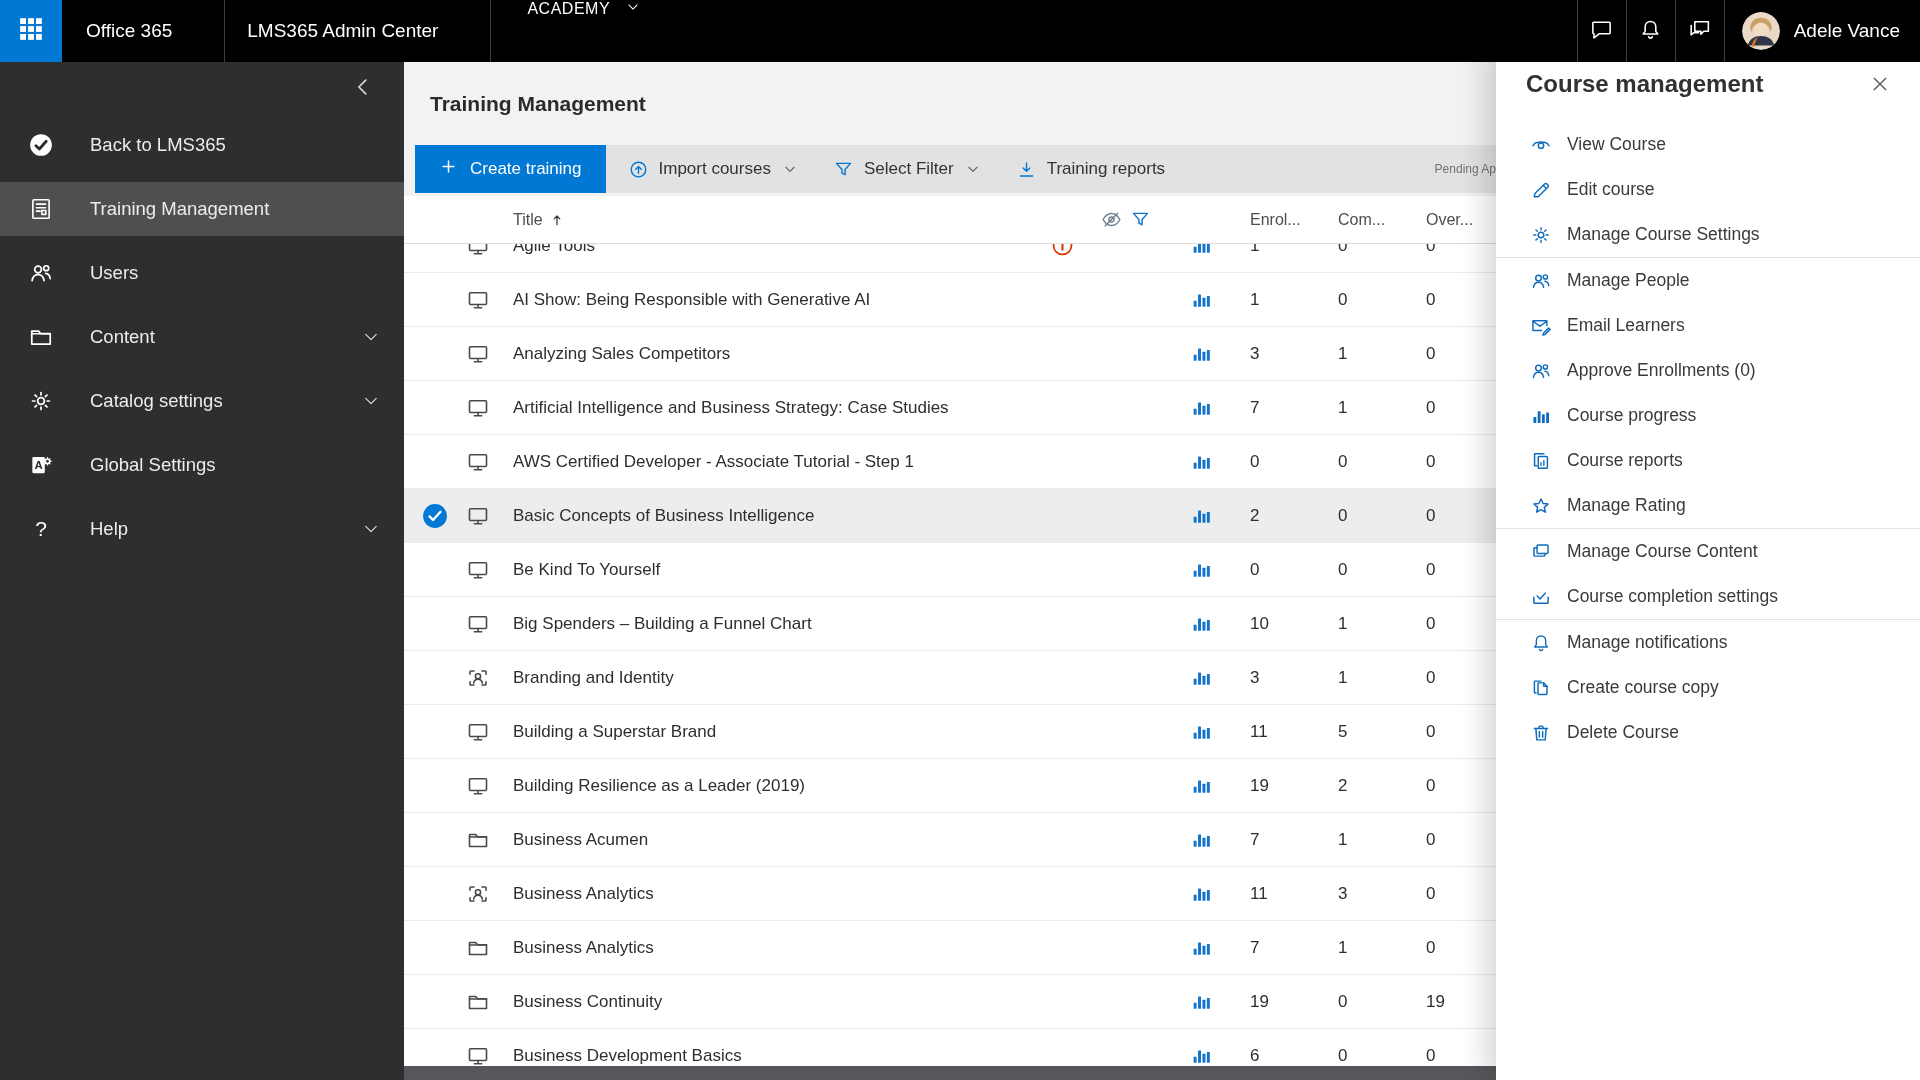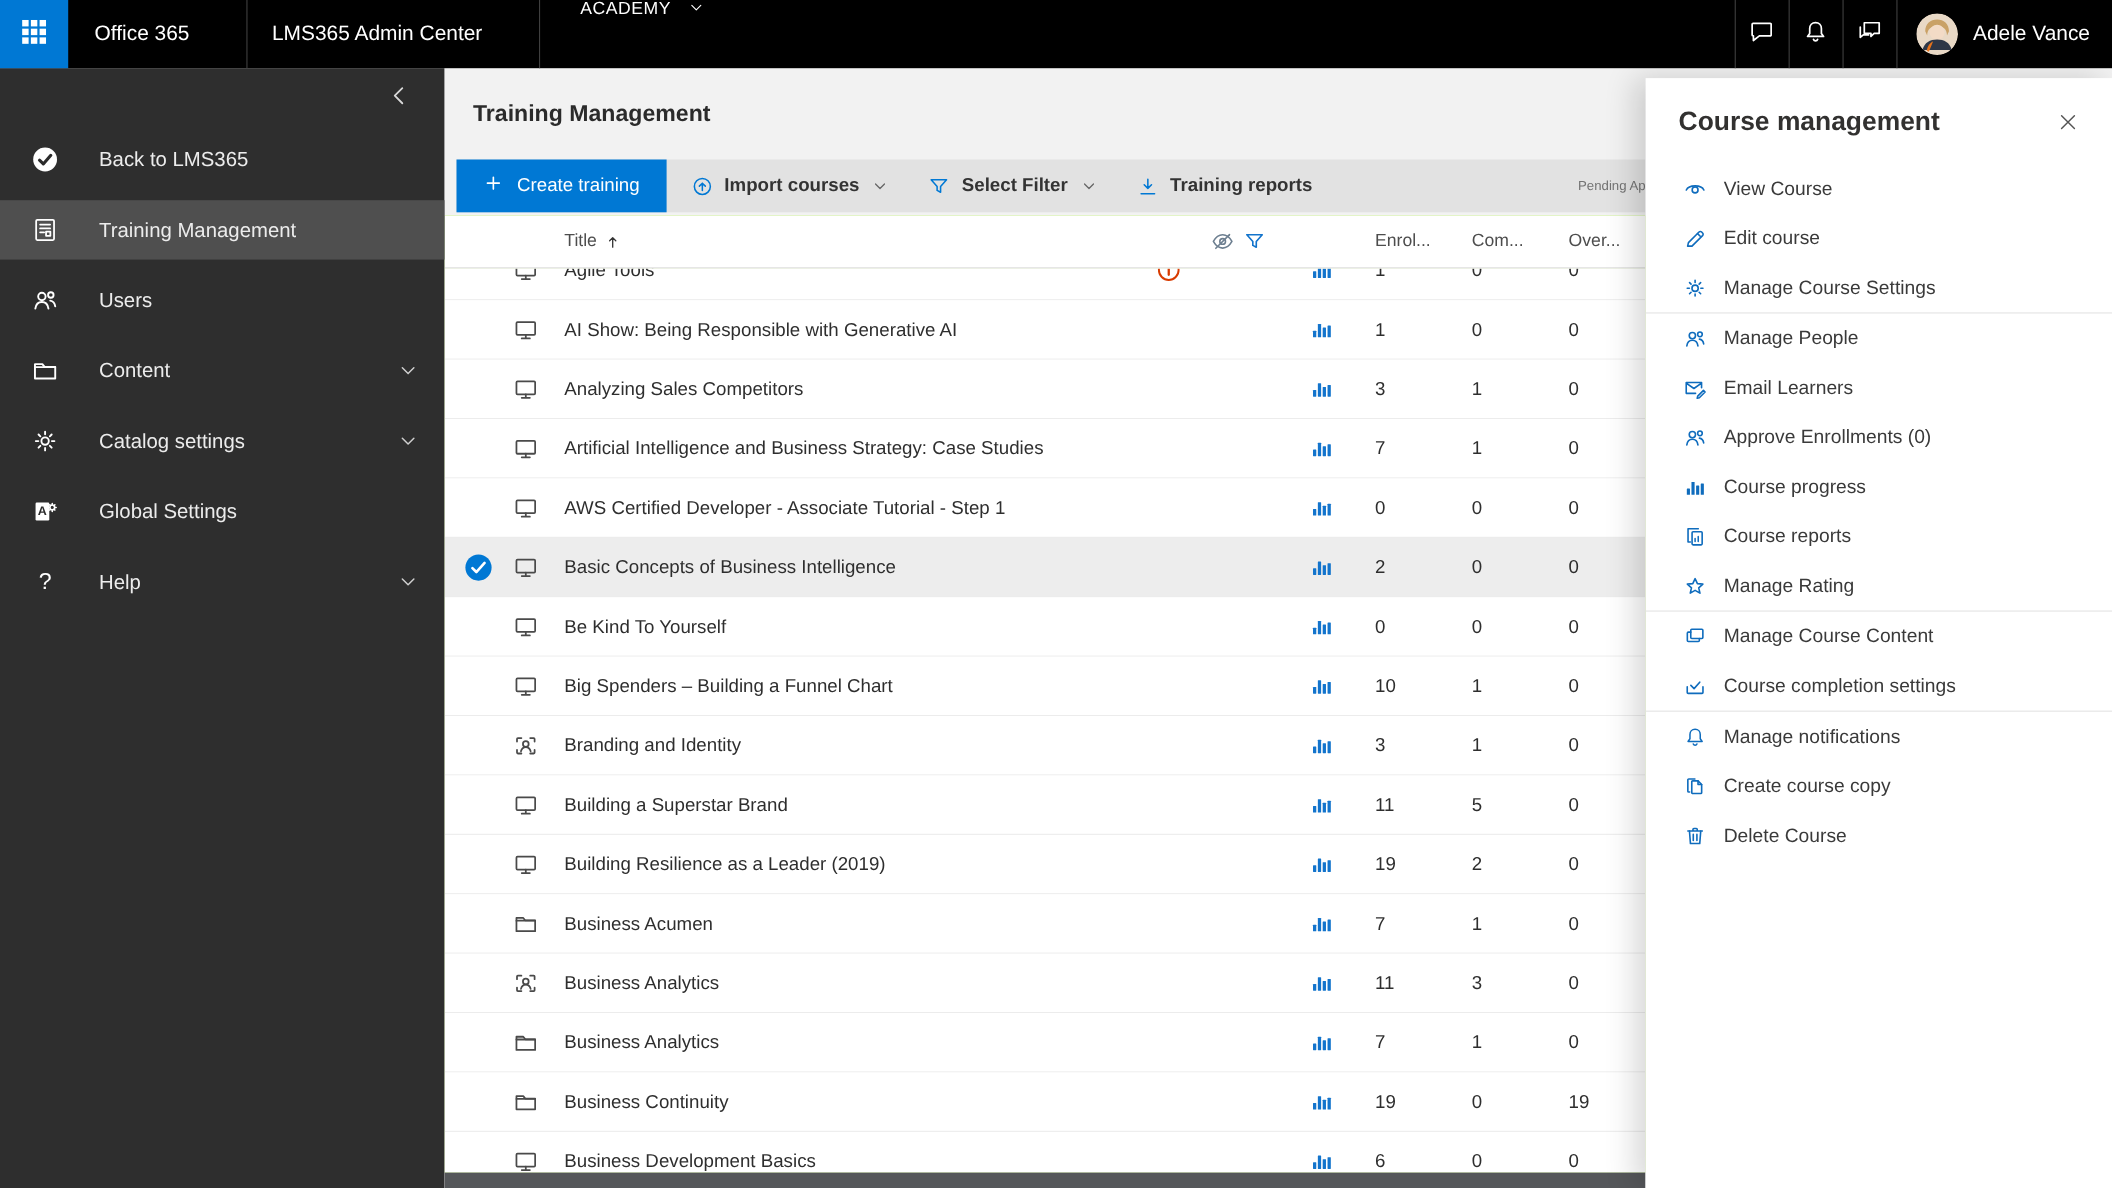--- a/index.html
+++ b/index.html
@@ -40,21 +40,21 @@
   .s-chev{position:absolute;right:24px;color:#cfcfcf;width:18px;height:18px;}
   .s-chev svg{width:18px;height:18px;}
 
   
   .main{position:absolute;top:62px;left:404px;width:1092px;bottom:0;background:#f2f2f2;overflow:hidden;z-index:1;}
   .page-header{height:83px;display:flex;align-items:center;padding-left:26px;}
   .page-title{font-size:21px;font-weight:700;color:#2b2b2b;}
   .toolbar{margin-left:11px;height:48px;display:flex;align-items:stretch;background:#e2e2e2;}
   .btn-create{background:var(--accent);color:#fff;border:none;display:flex;align-items:center;gap:12px;padding:0 24px;font-size:17px;font-family:inherit;cursor:pointer;}
   .btn-create svg{width:19px;height:19px;}
-  .tool-item{display:flex;align-items:center;gap:10px;padding:0 14px;margin-left:8px;font-size:17px;color:#333;cursor:pointer;font-weight:bold;}
+  .tool-item{display:flex;align-items:center;gap:10px;padding:0 14px;margin-left:8px;font-size:17px;color:#333;cursor:pointer;}
   .tool-item svg.blue{width:21px;height:21px;color:var(--accent);}
   .tool-item .tchev{width:14px;height:14px;color:#666;margin-left:2px;}
   .tool-pending{margin-left:auto;display:flex;align-items:center;font-size:12px;color:#737373;white-space:nowrap;cursor:pointer;}
 
   
   .table{position:absolute;top:134px;left:0;right:0;bottom:14px;background:#bef264;overflow:hidden;}
   .thead{height:48px;display:flex;align-items:center;border-bottom:1px solid #dcdcdc;font-size:16px;color:#4d4d4d;background:#fff;position:relative;z-index:2;}
   .rows{position:absolute;top:48px;left:0;right:0;bottom:0;overflow:hidden;background:#fff;}
   .trow{height:54px;display:flex;align-items:center;border-bottom:1px solid #ececec;font-size:17px;color:#2e2e2e;background:#fff;}
   .trow:first-child{margin-top:-25px;}
@@ -75,21 +75,21 @@
   .c-num{width:88px;padding-left:6px;}
   .c-num2{width:88px;padding-left:6px;}
   .c-num3{width:76px;padding-left:6px;}
   .th-title{display:flex;align-items:center;gap:6px;}
   .sortup{width:16px;height:16px;color:#333;}
   .selcheck{width:26px;height:26px;display:block;}
   .selcheck svg{width:26px;height:26px;}
   .hscroll{position:absolute;left:0;right:0;bottom:0;height:14px;background:#55575a;}
 
   
-  .panel{position:absolute;top:71px;right:0;width:424px;bottom:0;background:#fff;z-index:20;box-shadow:-10px 0 26px rgba(0,0,0,.16);}
+  .panel{position:absolute;top:44px;right:0;width:424px;bottom:0;background:#fff;z-index:20;box-shadow:-10px 0 26px rgba(0,0,0,.16);}
   .panel-head{padding:26px 28px 0 30px;display:flex;align-items:flex-start;}
   .panel-title{font-size:24px;font-weight:700;color:#323130;}
   .panel-close{margin-left:auto;width:22px;height:22px;color:#555;cursor:pointer;margin-top:4px;}
   .panel-close svg{width:20px;height:20px;}
   .panel-list{margin-top:24px;}
   .pitem{height:45px;display:flex;align-items:center;padding-left:34px;gap:15px;font-size:17.5px;color:#3a3a3a;cursor:pointer;position:relative;}
   .p-icon{width:22px;height:22px;color:#0f6cbd;flex:none;}
   .p-icon svg{width:22px;height:22px;}
   .psep{height:1px;background:#e3e3e3;}
   .annotation-box{position:absolute;left:10px;right:80px;top:-3px;bottom:-3px;border:3px solid var(--annotation);border-radius:10px;pointer-events:none;}

